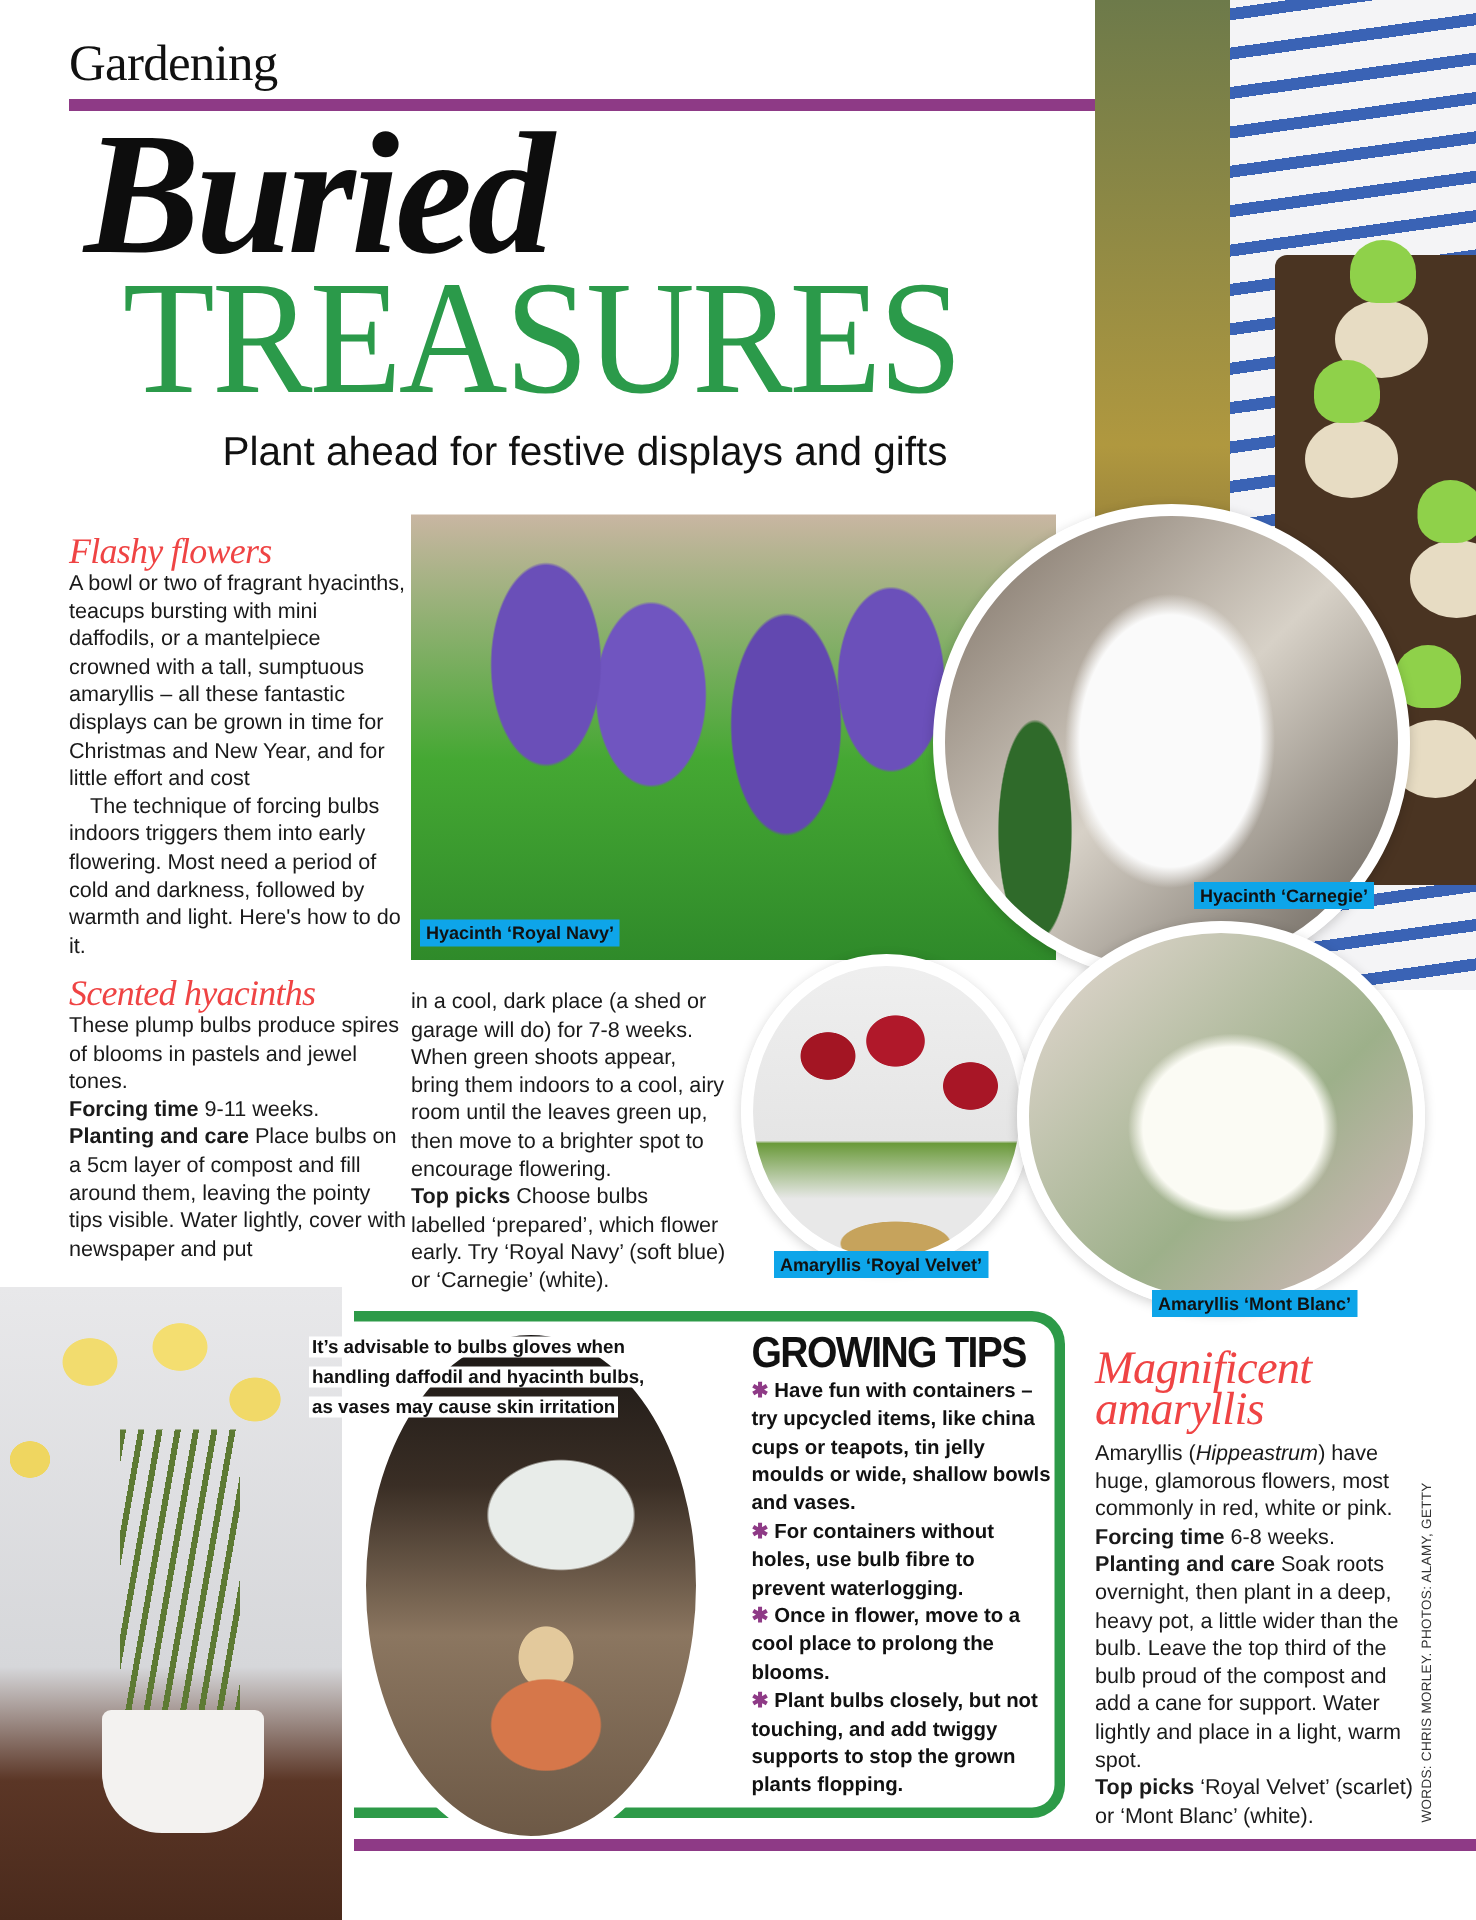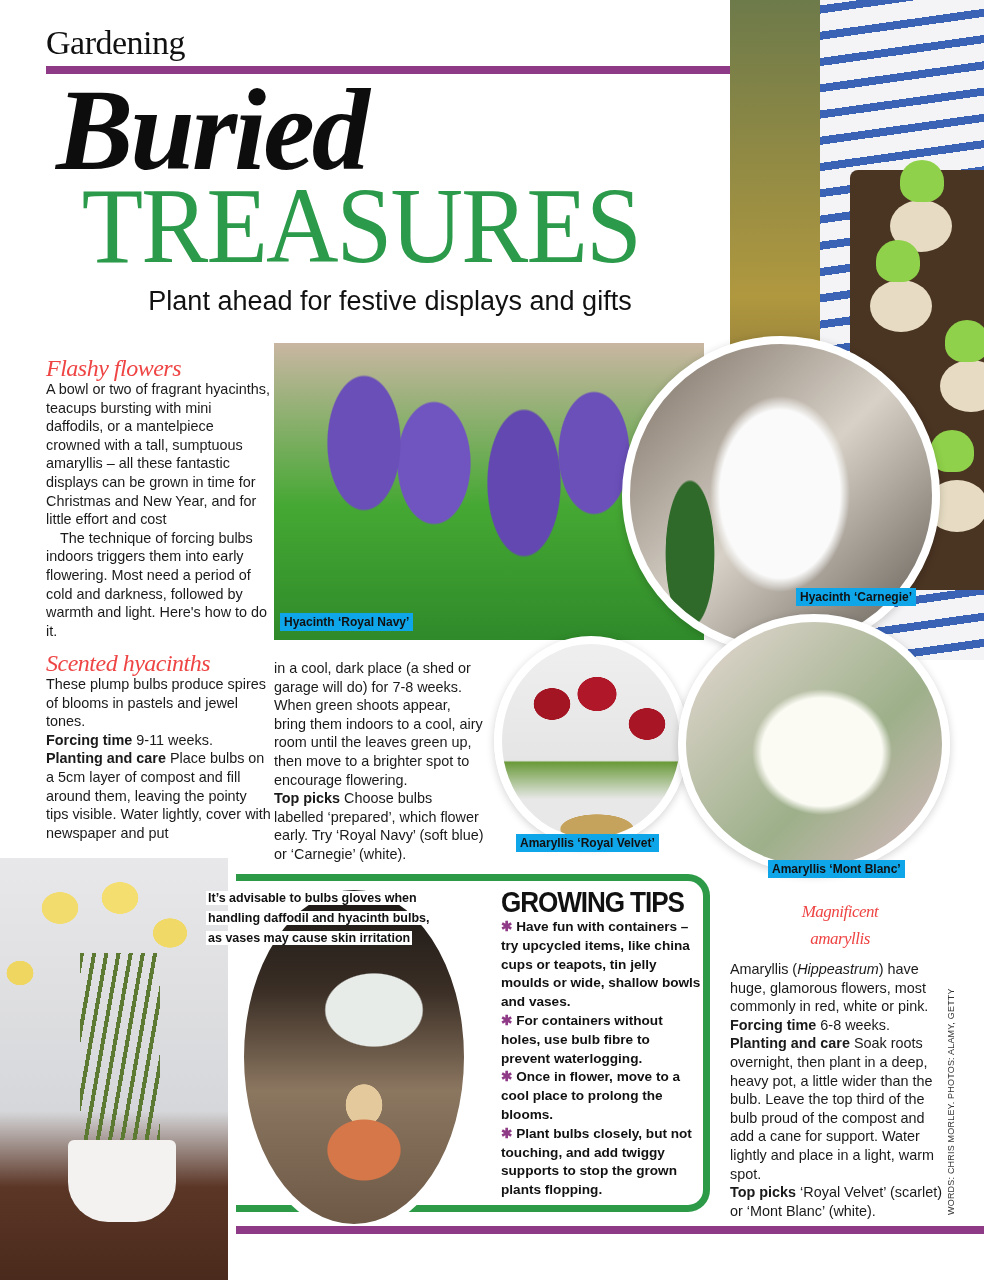--- a/index.html
+++ b/index.html
@@ -88,21 +88,21 @@
   
   .h-section { font-family: "Liberation Serif", serif; font-style: italic; font-weight: normal; font-size: 24px; color: #ef4444; line-height: 1; letter-spacing: -0.5px; }
   .body-text { font-size: 14.4px; line-height: 18.6px; color: #1a1a1a; }
   .body-text b { font-weight: bold; }
   .indent { text-indent: 14px; }
 
   .col-flashy { left: 46px; top: 356px; width: 226px; }
   .col-scented { left: 46px; top: 651px; width: 226px; }
   .col-mid { left: 274px; top: 659px; width: 210px; }
   .col-amaryllis { left: 730px; top: 898px; width: 220px; }
-  .col-amaryllis .h-section { font-size: 17px; line-height: 27px; margin-bottom: 8px; text-align: center; }
+  .col-amaryllis .h-section { font-size: 31px; line-height: 27px; margin-bottom: 8px; }
 
   
   .tips-box { left: 236px; top: 874px; width: 474px; height: 338px; border: 7px solid #2d9a48; border-left: none; border-radius: 0 22px 22px 0; }
   .tips-content { left: 501px; top: 886px; width: 200px; }
   .tips-title { font-size: 29px; font-weight: bold; letter-spacing: -1.2px; color: #111; line-height: 32px; transform: scaleX(0.9); transform-origin: left; white-space: nowrap; }
   .tips-text { font-size: 13.6px; font-weight: bold; line-height: 18.8px; color: #111; }
   .tips-text .star { color: #8e3a86; }
 
   .glove-note { left: 206px; top: 888px; width: 250px; font-size: 12.5px; font-weight: bold; line-height: 20px; color: #111; }
   .glove-note span { background: #ffffff; padding: 0 2px; }

